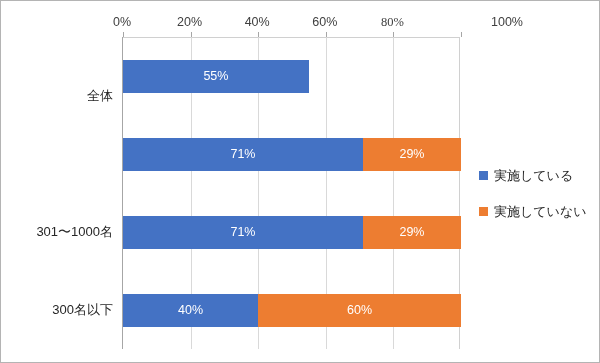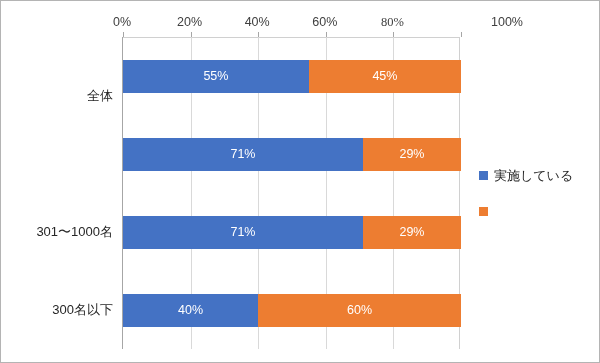--- a/index.html
+++ b/index.html
@@ -170,23 +170,20 @@
       <div class="tick-mark" style="left: 135.2px;"></div>
       <div class="gridline" style="left: 202.8px;"></div>
       <div class="tick-mark" style="left: 202.8px;"></div>
       <div class="gridline" style="left: 270.4px;"></div>
       <div class="tick-mark" style="left: 270.4px;"></div>
       <div class="tick-mark" style="left: 338px;"></div>
       <div class="cat-row" style="top: 22.5px; height: 33px;">
         <div class="bar-seg" style="left: 0px; width: 185.9px; background: rgb(68, 114, 196);">
           <span>55%</span>
         </div>
-        <div class="bar-seg" style="left: 185.9px; width: 152.1px; background: rgb(237, 125, 49);">
-          <span>45%</span>
-        </div>
       </div>
       <div class="cat-row" style="top: 100.5px; height: 33px;">
         <div class="bar-seg" style="left: 0px; width: 239.98px; background: rgb(68, 114, 196);">
           <span>71%</span>
         </div>
         <div class="bar-seg" style="left: 239.98px; width: 98.02px; background: rgb(237, 125, 49);">
           <span>29%</span>
         </div>
       </div>
       <div class="cat-row" style="top: 178.5px; height: 33px;">
@@ -207,16 +204,17 @@
       </div>
     </div>
 
   <div class="legend">
       <div class="legend-item">
         <span class="legend-swatch" style="background: rgb(68, 114, 196);"></span>
         <span class="legend-label">実施している</span>
       </div>
       <div class="legend-item">
         <span class="legend-swatch" style="background: rgb(237, 125, 49);"></span>
+        <span class="legend-label">実施していない</span>
       </div>
     </div>
 
 </div>
 
 </body></html>

